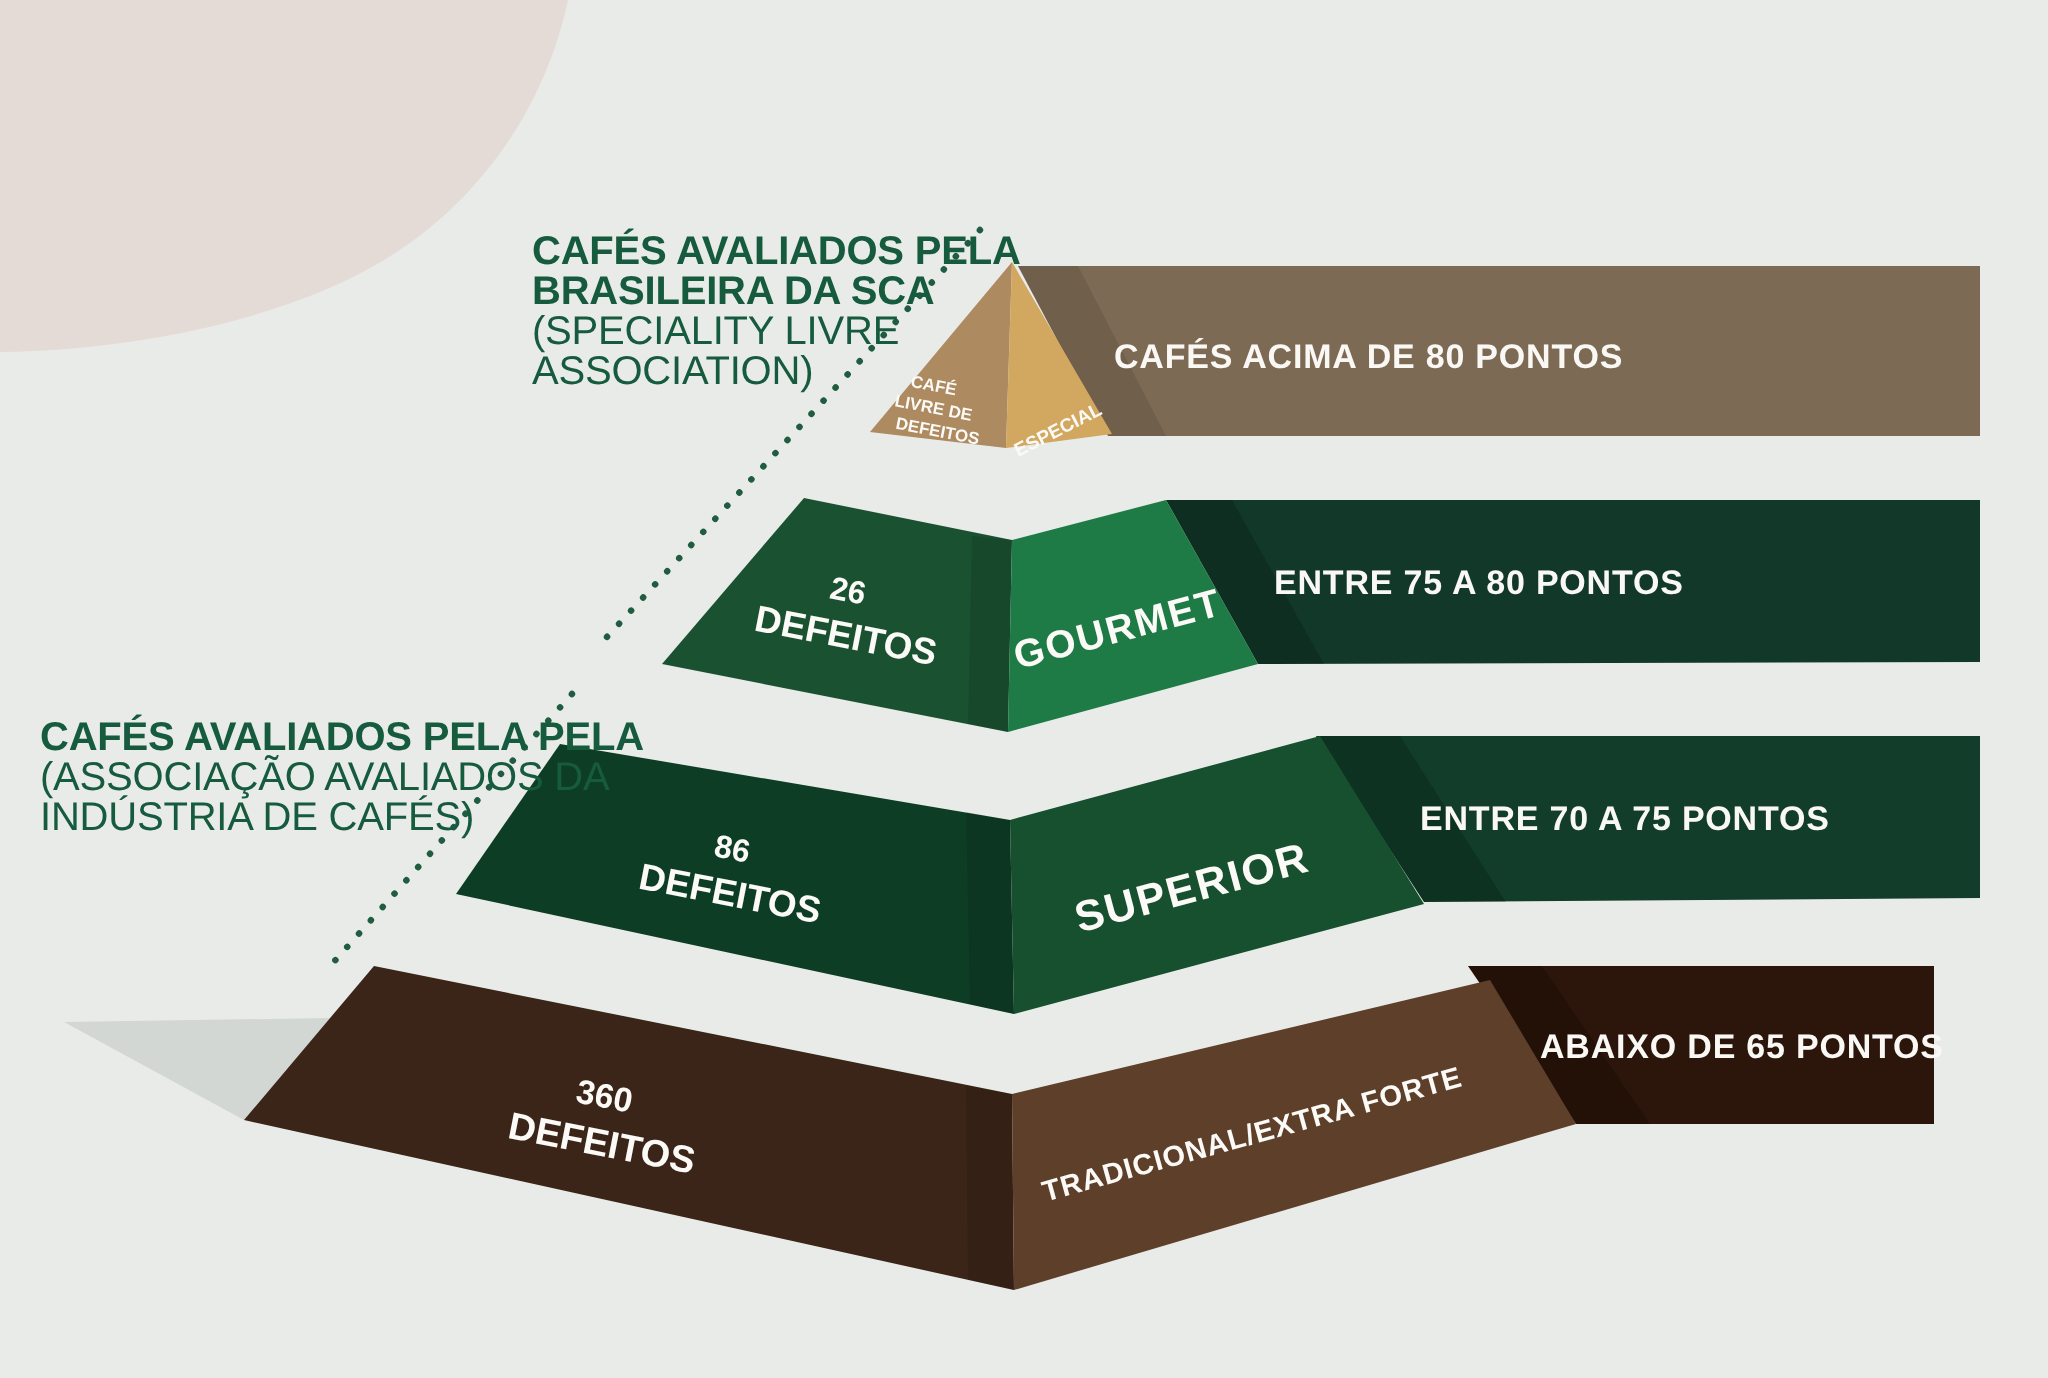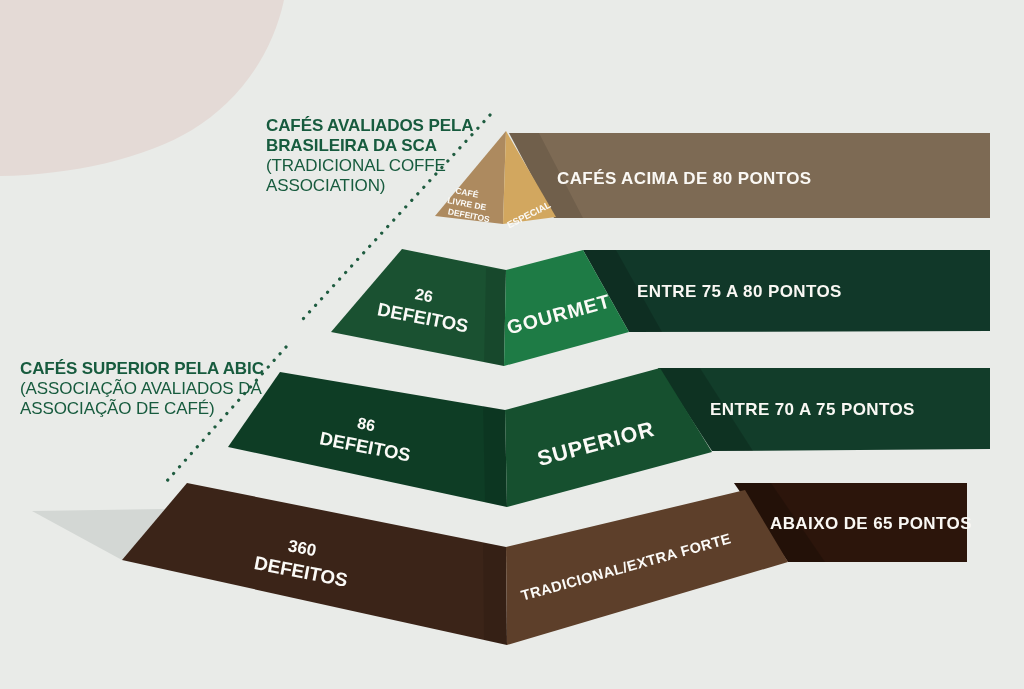--- a/index.html
+++ b/index.html
@@ -2,21 +2,21 @@
 <html><head>
 <meta charset="utf-8">
 <title>Pyramid infographic</title>
 <style>
   html,body{margin:0;padding:0;background:#cfd2cf;}
   .stage{
     position:relative;width:1024px;height:689px;overflow:hidden;
     background:#e9ebe8;font-family:"Liberation Sans",sans-serif;
   }
   .stage svg{position:absolute;left:0;top:0;}
-  .heading{position:absolute;color:#175b3e;font-size:17px;line-height:20px;letter-spacing:-0.1px;white-space:nowrap;}
+  .heading{position:absolute;color:#175b3e;font-size:20px;line-height:20px;letter-spacing:-0.1px;white-space:nowrap;}
   .heading .b{font-weight:700;}
   .bar-label{font-size:17px;font-weight:700;fill:#faf8f4;letter-spacing:.4px;}
   .face-label{fill:#fbfaf7;font-weight:700;}
   .dots{fill:none;stroke-width:3.2;stroke-dasharray:.1 8.8;stroke-linecap:round;}
 </style>
 </head>
 <body>
 
 <div class="stage">
 
@@ -73,23 +73,23 @@
       <tspan x="302" y="554" font-size="17">360</tspan>
       <tspan x="303" y="578" font-size="19">DEFEITOS</tspan>
     </text>
     <text class="face-label" text-anchor="middle" transform="rotate(-15.5 626 567)" x="626" y="572" font-size="14.5" letter-spacing=".5">TRADICIONAL/EXTRA FORTE</text>
     <text class="bar-label" x="770" y="529">ABAIXO DE 65 PONTOS</text>
   </svg>
 
   <div class="heading" style="left:266px;top:116px;">
     <div class="b">CAFÉS AVALIADOS PELA</div>
     <div class="b">BRASILEIRA DA SCA</div>
-    <div>(TRADICIONAL COFFE</div>
+    <div>(SPECIALITY LIVRE</div>
     <div>ASSOCIATION)</div>
   </div>
 
   <div class="heading" style="left:20px;top:359px;">
-    <div class="b">CAFÉS SUPERIOR PELA ABIC</div>
+    <div class="b">CAFÉS AVALIADOS PELA PELA</div>
     <div>(ASSOCIAÇÃO AVALIADOS DA</div>
-    <div>ASSOCIAÇÃO DE CAFÉ)</div>
+    <div>INDÚSTRIA DE CAFÉS)</div>
   </div>
 
 </div>
 
 </body></html>

